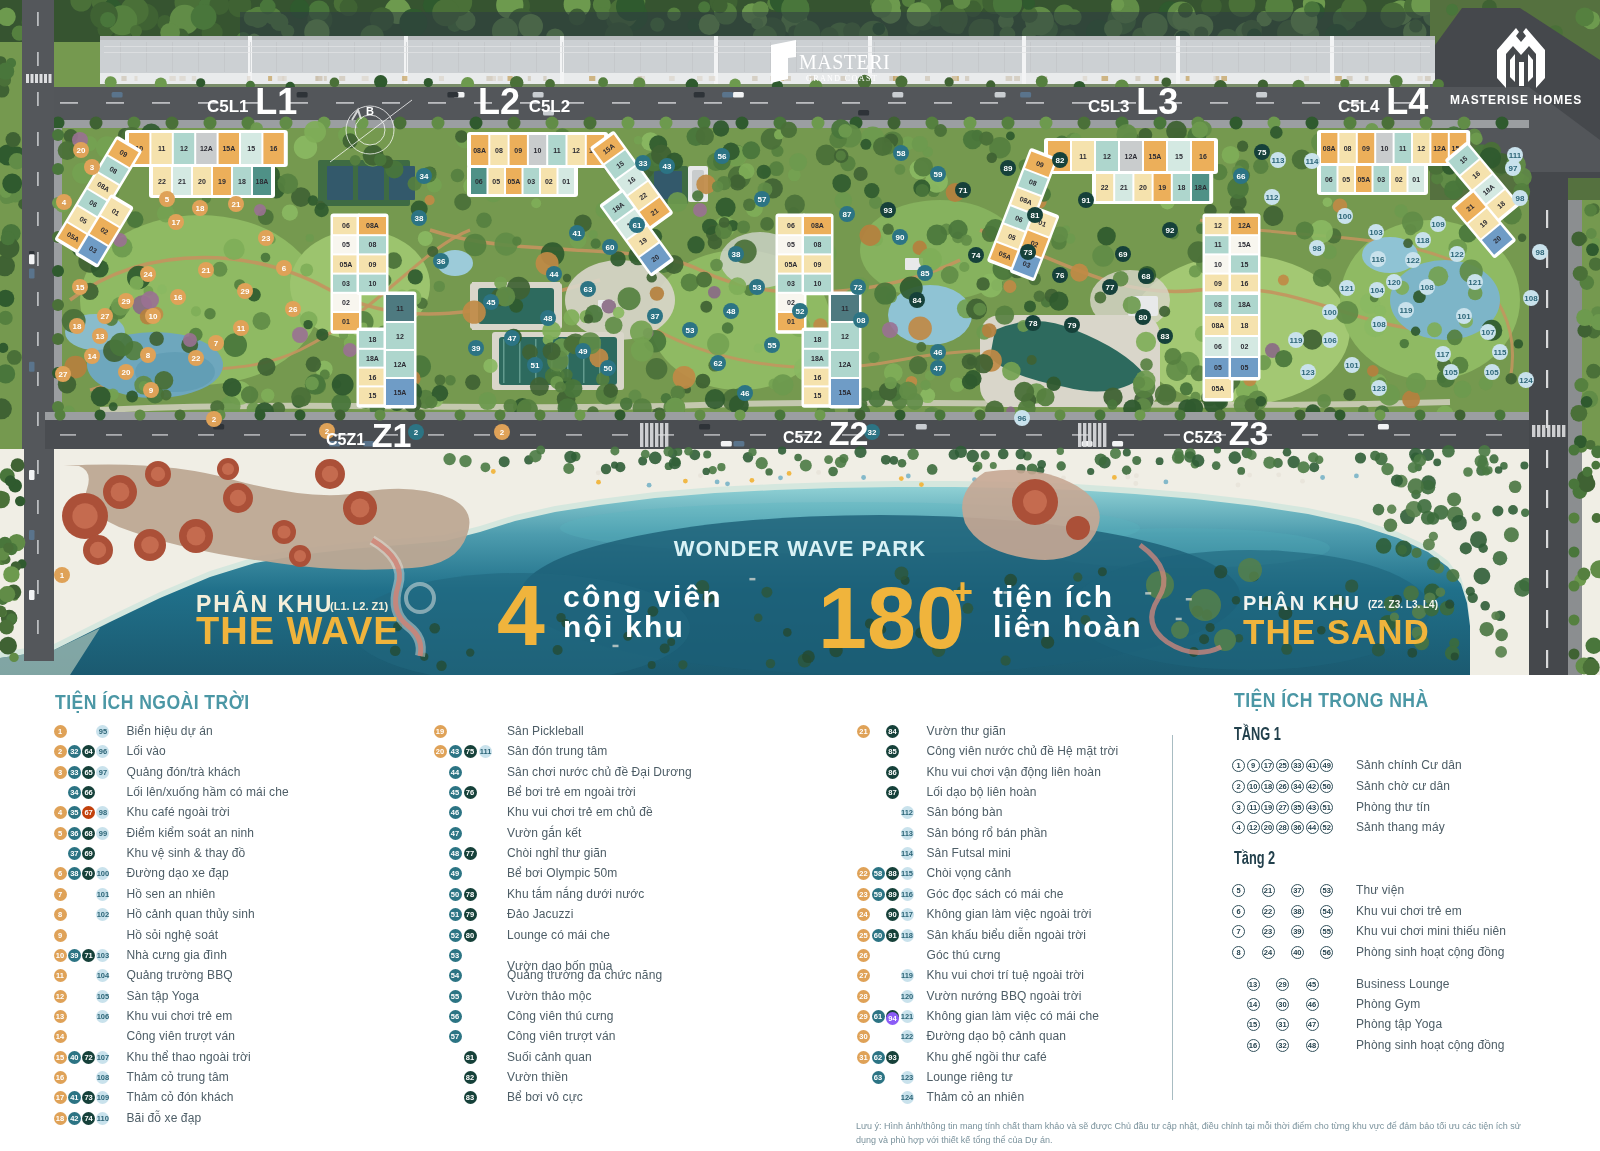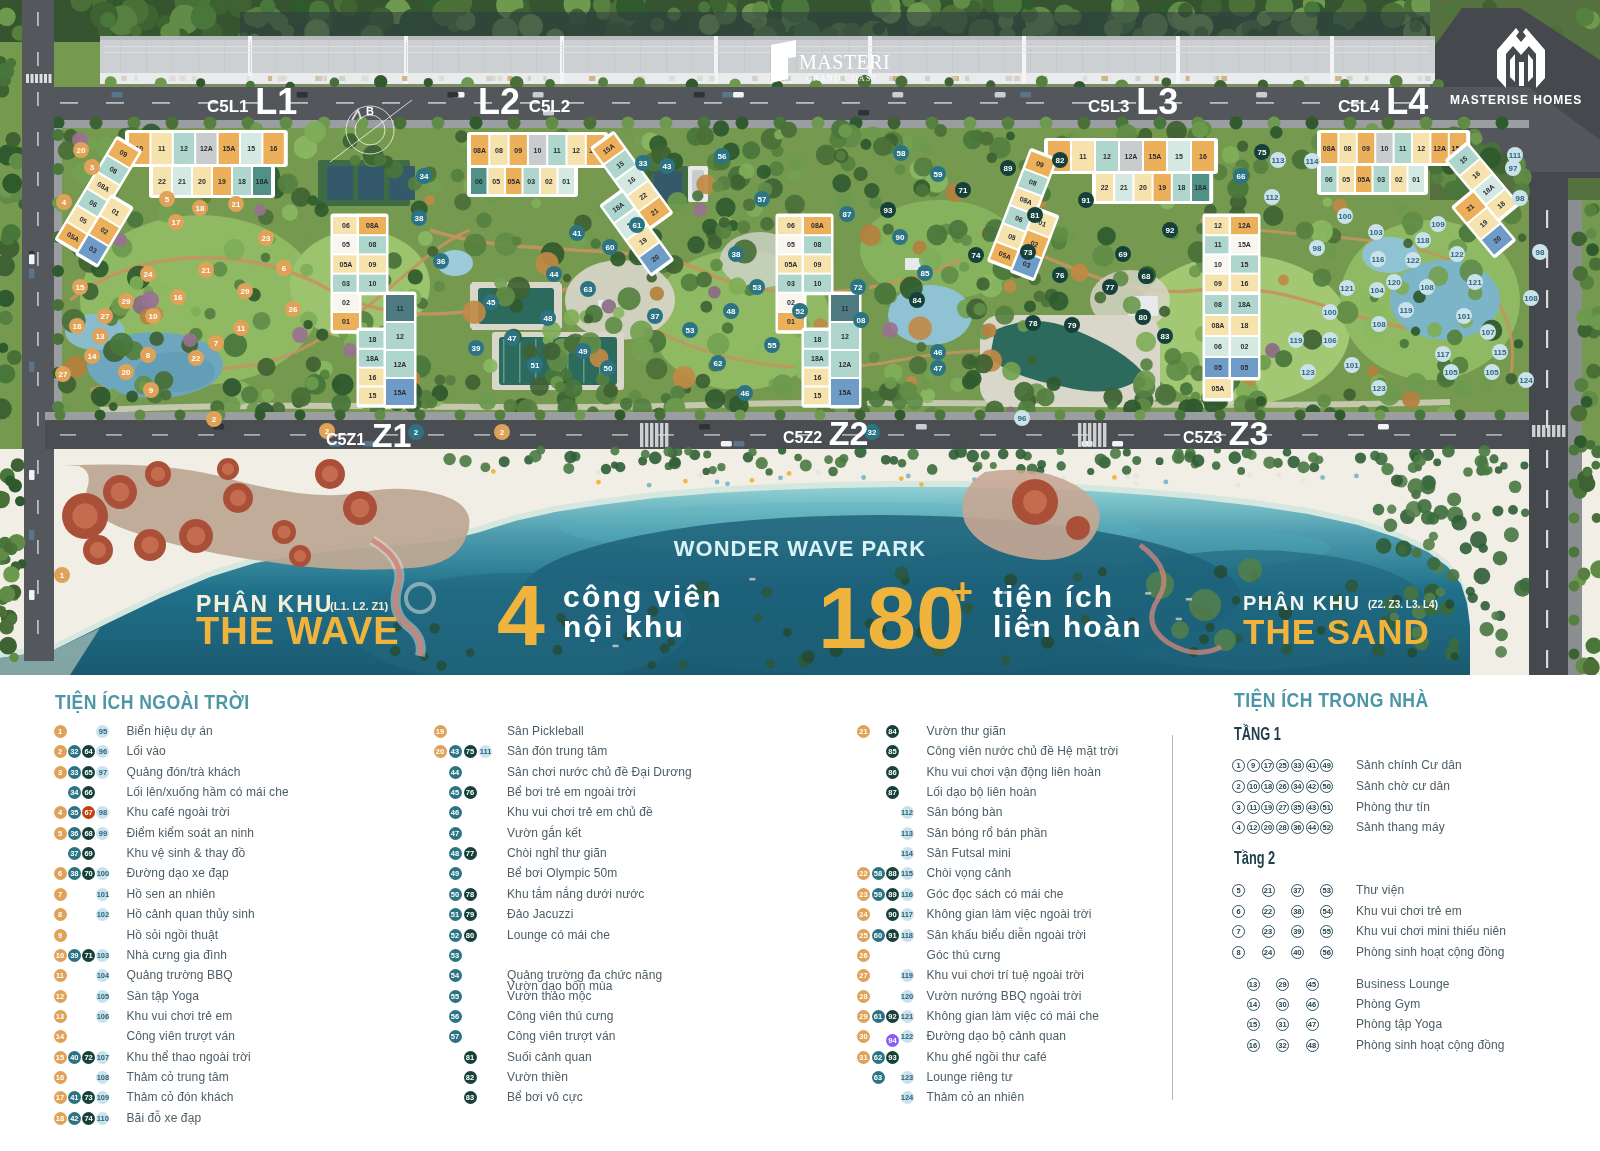--- a/index.html
+++ b/index.html
@@ -2481,21 +2481,21 @@
     <span class="bg" style="left:82.1px;top:867.45px;background:#16413a;color:#fff">70</span>
     <span class="bg" style="left:96.4px;top:867.45px;background:#c9e2ec;color:#2c6577">100</span>
     <span class="rt" style="left:126.5px;top:866.45px">Đường dạo xe đạp</span>
     <span class="bg" style="left:53.5px;top:887.8px;background:#dfa258;color:#fff">7</span>
     <span class="bg" style="left:96.4px;top:887.8px;background:#c9e2ec;color:#2c6577">101</span>
     <span class="rt" style="left:126.5px;top:886.8px">Hồ sen an nhiên</span>
     <span class="bg" style="left:53.5px;top:908.15px;background:#dfa258;color:#fff">8</span>
     <span class="bg" style="left:96.4px;top:908.15px;background:#c9e2ec;color:#2c6577">102</span>
     <span class="rt" style="left:126.5px;top:907.15px">Hồ cảnh quan thủy sinh</span>
     <span class="bg" style="left:53.5px;top:928.5px;background:#dfa258;color:#fff">9</span>
-    <span class="rt" style="left:126.5px;top:927.5px">Hồ  sỏi ngồi thuật</span>
+    <span class="rt" style="left:126.5px;top:927.5px">Hồ  sỏi nghệ soát</span>
     <span class="bg" style="left:53.5px;top:948.85px;background:#dfa258;color:#fff">10</span>
     <span class="bg" style="left:67.8px;top:948.85px;background:#2c7484;color:#fff">39</span>
     <span class="bg" style="left:82.1px;top:948.85px;background:#16413a;color:#fff">71</span>
     <span class="bg" style="left:96.4px;top:948.85px;background:#c9e2ec;color:#2c6577">103</span>
     <span class="rt" style="left:126.5px;top:947.85px">Nhà cưng gia đình</span>
     <span class="bg" style="left:53.5px;top:969.2px;background:#dfa258;color:#fff">11</span>
     <span class="bg" style="left:96.4px;top:969.2px;background:#c9e2ec;color:#2c6577">104</span>
     <span class="rt" style="left:126.5px;top:968.2px">Quảng trường BBQ</span>
     <span class="bg" style="left:53.5px;top:989.55px;background:#dfa258;color:#fff">12</span>
     <span class="bg" style="left:96.4px;top:989.55px;background:#c9e2ec;color:#2c6577">105</span>
@@ -2547,21 +2547,21 @@
     <span class="bg" style="left:448.5px;top:887.8px;background:#2c7484;color:#fff">50</span>
     <span class="bg" style="left:463.5px;top:887.8px;background:#16413a;color:#fff">78</span>
     <span class="rt" style="left:507px;top:886.8px">Khu tắm nắng dưới nước</span>
     <span class="bg" style="left:448.5px;top:908.15px;background:#2c7484;color:#fff">51</span>
     <span class="bg" style="left:463.5px;top:908.15px;background:#16413a;color:#fff">79</span>
     <span class="rt" style="left:507px;top:907.15px">Đảo Jacuzzi</span>
     <span class="bg" style="left:448.5px;top:928.5px;background:#2c7484;color:#fff">52</span>
     <span class="bg" style="left:463.5px;top:928.5px;background:#16413a;color:#fff">80</span>
     <span class="rt" style="left:507px;top:927.5px">Lounge có mái che</span>
     <span class="bg" style="left:448.5px;top:948.85px;background:#2c7484;color:#fff">53</span>
-    <span class="rt" style="left:507px;top:979px">Vườn dạo bốn mùa</span>
+    <span class="rt" style="left:507px;top:959px">Vườn dạo bốn mùa</span>
     <span class="bg" style="left:448.5px;top:969.2px;background:#2c7484;color:#fff">54</span>
     <span class="rt" style="left:507px;top:968.2px">Quảng trường đa chức năng</span>
     <span class="bg" style="left:448.5px;top:989.55px;background:#2c7484;color:#fff">55</span>
     <span class="rt" style="left:507px;top:988.55px">Vườn thảo mộc</span>
     <span class="bg" style="left:448.5px;top:1009.9000000000001px;background:#2c7484;color:#fff">56</span>
     <span class="rt" style="left:507px;top:1008.9000000000001px">Công viên thú cưng</span>
     <span class="bg" style="left:448.5px;top:1030.25px;background:#2c7484;color:#fff">57</span>
     <span class="rt" style="left:507px;top:1029.25px">Công viên trượt ván</span>
     <span class="bg" style="left:463.5px;top:1050.6px;background:#16413a;color:#fff">81</span>
     <span class="rt" style="left:507px;top:1049.6px">Suối cảnh quan</span>
@@ -2617,21 +2617,21 @@
     <span class="bg" style="left:900.5px;top:1009.9000000000001px;background:#c9e2ec;color:#2c6577">121</span>
     <span class="rt" style="left:926.5px;top:1008.9000000000001px">Không gian làm việc có mái che</span>
     <span class="bg" style="left:857.0px;top:1030.25px;background:#dfa258;color:#fff">30</span>
     <span class="bg" style="left:900.5px;top:1030.25px;background:#c9e2ec;color:#2c6577">122</span>
     <span class="rt" style="left:926.5px;top:1029.25px">Đường dạo bộ cảnh quan</span>
     <span class="bg" style="left:857.0px;top:1050.6px;background:#dfa258;color:#fff">31</span>
     <span class="bg" style="left:871.5px;top:1050.6px;background:#2c7484;color:#fff">62</span>
     <span class="bg" style="left:886.0px;top:1050.6px;background:#16413a;color:#fff">93</span>
     <span class="rt" style="left:926.5px;top:1049.6px">Khu ghế ngồi thư café</span>
     <span class="bg" style="left:871.5px;top:1070.95px;background:#2c7484;color:#fff">63</span>
-    <span class="bg" style="left:886.0px;top:1034px;background:#8b5cf6;color:#fff">94</span>
+    <span class="bg" style="left:886.0px;top:1012px;background:#8b5cf6;color:#fff">94</span>
     <span class="bg" style="left:900.5px;top:1070.95px;background:#c9e2ec;color:#2c6577">123</span>
     <span class="rt" style="left:926.5px;top:1069.95px">Lounge riêng tư</span>
     <span class="bg" style="left:900.5px;top:1091.3px;background:#c9e2ec;color:#2c6577">124</span>
     <span class="rt" style="left:926.5px;top:1090.3px">Thảm cỏ an nhiên</span>
     <div class="vline"></div>
     <div class="lg-h" style="left:1234px;top:689px">TIỆN ÍCH TRONG NHÀ</div>
     <div class="tang" style="left:1234px;top:724px">TẦNG 1</div>
     <div class="tang" style="left:1234px;top:848px">Tầng 2</div>
     <span class="ob" style="left:1232.0px;top:759.0px">1</span>
     <span class="ob" style="left:1246.7px;top:759.0px">9</span>
@@ -2694,12 +2694,13 @@
     <span class="ob" style="left:1305.5px;top:997.8px">46</span>
     <span class="rt" style="left:1356px;top:996.8px">Phòng Gym</span>
     <span class="ob" style="left:1246.5px;top:1018.0999999999999px">15</span>
     <span class="ob" style="left:1276.0px;top:1018.0999999999999px">31</span>
     <span class="ob" style="left:1305.5px;top:1018.0999999999999px">47</span>
     <span class="rt" style="left:1356px;top:1017.0999999999999px">Phòng tập Yoga</span>
     <span class="ob" style="left:1246.5px;top:1038.5px">16</span>
     <span class="ob" style="left:1276.0px;top:1038.5px">32</span>
     <span class="ob" style="left:1305.5px;top:1038.5px">48</span>
     <span class="rt" style="left:1356px;top:1037.5px">Phòng sinh hoạt cộng đồng</span>
+    <div class="note" style="left:856px;top:1120px">Lưu ý: Hình ảnh/thông tin mang tính chất tham khảo và sẽ được Chủ đầu tư cập nhật, điều chỉnh tại mỗi thời điểm cho từng khu vực để đảm bảo tối ưu các tiện ích sử<br>dụng và phù hợp với thiết kế tổng thể của Dự án.</div>
 </div>
 </body></html>

